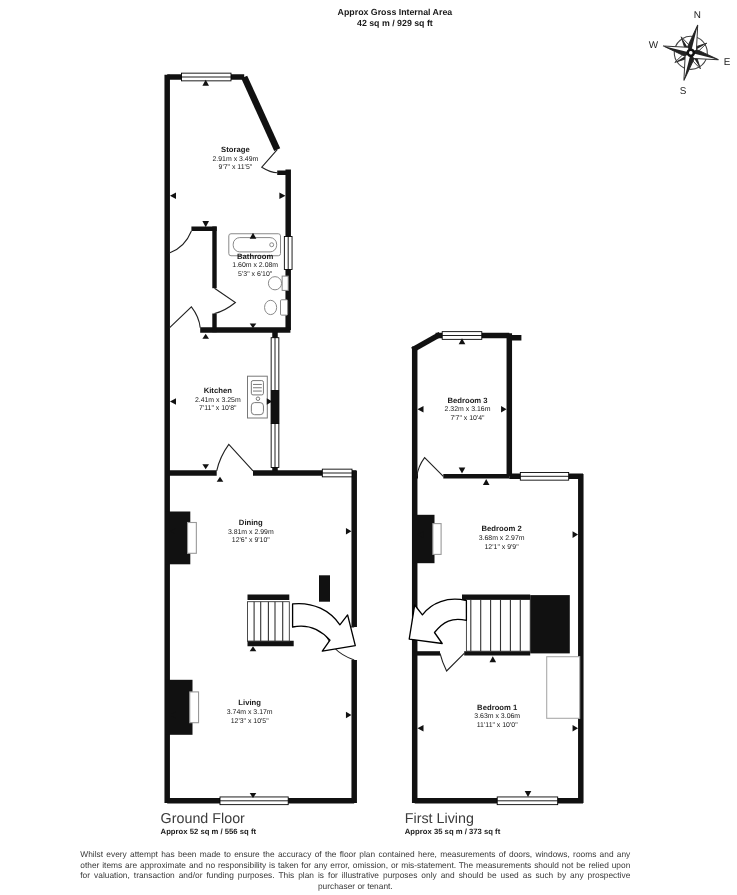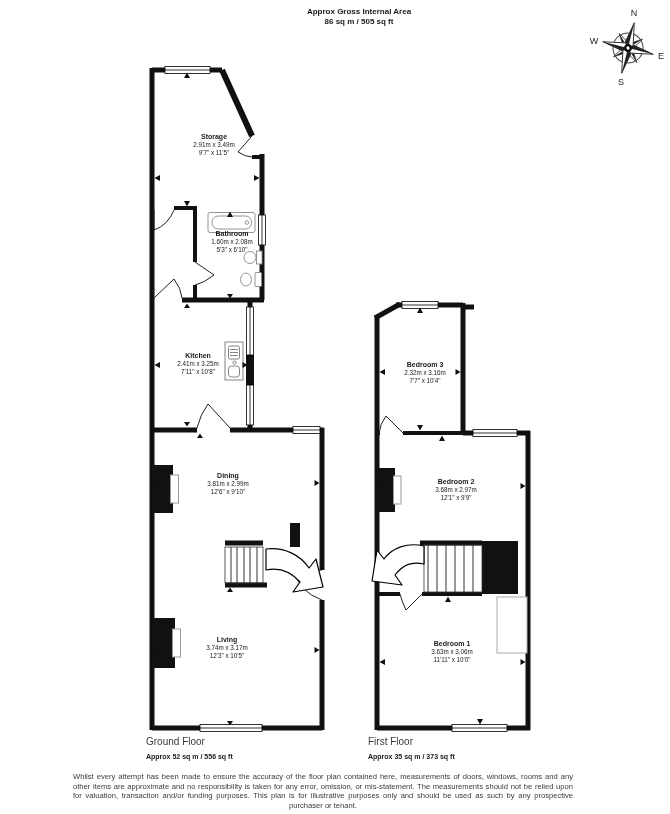--- a/index.html
+++ b/index.html
@@ -3,34 +3,34 @@
 <meta charset="utf-8">
 <style>
   html,body{margin:0;padding:0;background:#fff;}
   #page{position:relative;width:670px;height:814px;background:#fff;overflow:hidden;
         font-family:"Liberation Sans",sans-serif;color:#222;}
   .hdr{position:absolute;top:7px;left:0;right:0;text-align:center;font-weight:bold;
        font-size:8px;line-height:9.5px;color:#1a1a1a;padding-left:48px;}
   .room-label{position:absolute;width:88px;text-align:center;color:#1a1a1a;}
   .room-label .rn{font-size:7px;font-weight:bold;line-height:8px;}
   .room-label .rd{font-size:6.3px;line-height:7.6px;}
-  .floor-cap{position:absolute;font-size:10px;color:#3c3c3c;}
+  .floor-cap{position:absolute;font-size:13px;color:#3c3c3c;}
   .floor-area{position:absolute;font-size:7px;font-weight:bold;color:#1a1a1a;}
   .disc{position:absolute;left:73px;width:500px;top:772px;font-size:7.6px;line-height:9.6px;
         color:#3a3a3a;text-align:justify;text-align-last:center;}
   svg{display:block;}
 </style>
 </head>
 <body>
 
 <div id="page">
 
   <div class="hdr">
     <div>Approx Gross Internal Area</div>
-    <div>86 sq m / 505 sq ft</div>
+    <div>42 sq m / 929 sq ft</div>
   </div>
 
   <svg style="position:absolute;left:588px;top:4px" width="80" height="84" viewBox="0 0 80 84">
     <g transform="rotate(14 40 44)">
       <circle cx="40" cy="44" r="15" fill="none" stroke="#444" stroke-width="1"></circle>
       <polygon points="52,32 40,39.5 28,32 35.5,44 28,56 40,48.5 52,56 44.5,44" fill="#fff" stroke="#333" stroke-width="0.8"></polygon>
       <g fill="#222">
         <path d="M40,44 L52,32 L40,39.5 Z"></path>
         <path d="M40,44 L28,56 L40,48.5 Z"></path>
         <path d="M40,44 L28,32 L35.5,44 Z"></path>
@@ -250,18 +250,18 @@
     <div class="rd">12'1" x 9'9"</div>
   </div>
   <div class="room-label" style="left:408px;top:640px">
     <div class="rn">Bedroom 1</div>
     <div class="rd">3.63m x 3.06m</div>
     <div class="rd">11'11" x 10'0"</div>
   </div>
 
   <div class="floor-cap" style="left:146px;top:736px">Ground Floor</div>
   <div class="floor-area" style="left:146px;top:753px">Approx 52 sq m / 556 sq ft</div>
-  <div class="floor-cap" style="left:368px;top:736px">First Floor</div>
+  <div class="floor-cap" style="left:368px;top:736px">First Living</div>
   <div class="floor-area" style="left:368px;top:753px">Approx 35 sq m / 373 sq ft</div>
 
   <div class="disc">Whilst every attempt has been made to ensure the accuracy of the floor plan contained here, measurements of doors, windows, rooms and any other items are approximate and no responsibility is taken for any error, omission, or mis-statement. The measurements should not be relied upon for valuation, transaction and/or funding purposes. This plan is for illustrative purposes only and should be used as such by any prospective purchaser or tenant.</div>
 
 </div>
 
 </body></html>

